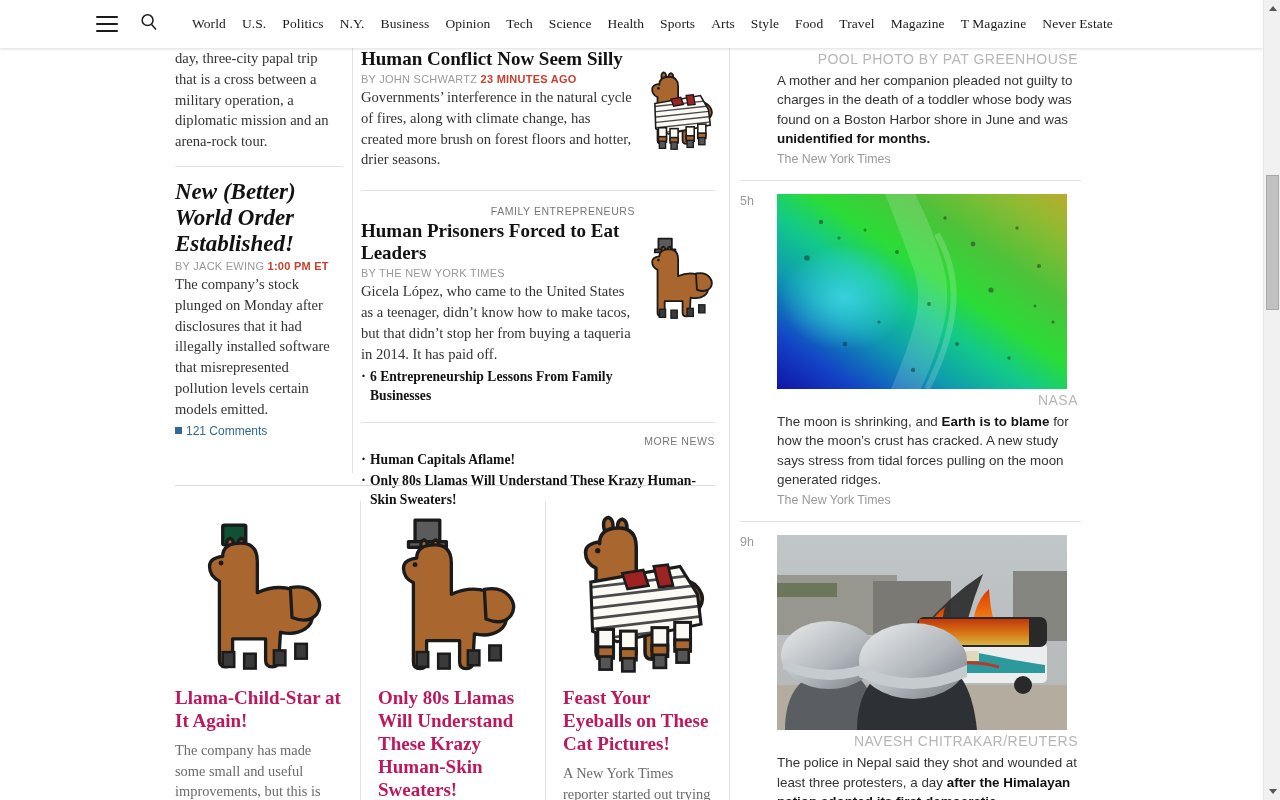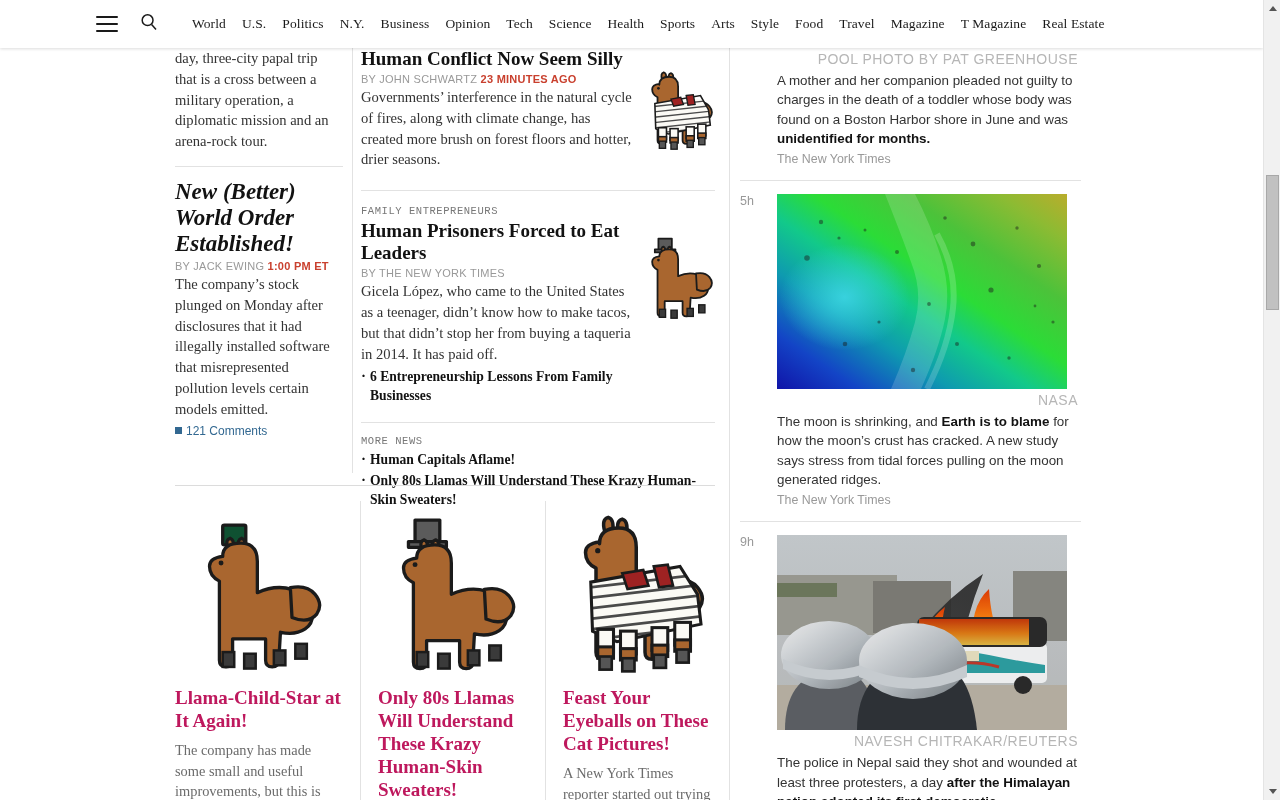--- a/index.html
+++ b/index.html
@@ -43,23 +43,23 @@
   
   .body-text{
     font-family:"Liberation Serif", serif;
     font-size:14.6px; line-height:20.8px; color:#333;
   }
   .hl-serif{
     font-family:"Liberation Serif", serif;
     font-weight:bold; color:#121212;
   }
   .kicker{
-    font-family:Liberation Mono, monospace;
+    font-family:Liberation Sans, sans-serif;
     font-size:10.5px; letter-spacing:.55px; color:#777;
-    text-transform:uppercase; margin-bottom:3px;
+    text-transform:uppercase; margin-bottom:3px;text-align:right;
   }
   .byline{
     font-family:"Liberation Sans", sans-serif;
     font-size:11px; letter-spacing:.25px; color:#999;
     text-transform:uppercase; margin:3px 0 2px;
   }
   .ts{ color:#c9402e; font-weight:bold; }
   .bullets{ list-style:none; margin:4px 0 0; padding:0; }
   .bullets li{
     font-family:"Liberation Serif", serif;
@@ -165,21 +165,21 @@
       <a href="#">Tech</a>
       <a href="#">Science</a>
       <a href="#">Health</a>
       <a href="#">Sports</a>
       <a href="#">Arts</a>
       <a href="#">Style</a>
       <a href="#">Food</a>
       <a href="#">Travel</a>
       <a href="#">Magazine</a>
       <a href="#">T Magazine</a>
-      <a href="#">Real Estate</a>
+      <a href="#">Never Estate</a>
     </nav>
   </div>
 </div>
 
 <div class="page">
  <div class="cols">
 
   <div class="vrule-b"></div>
 
   <div class="colA">

